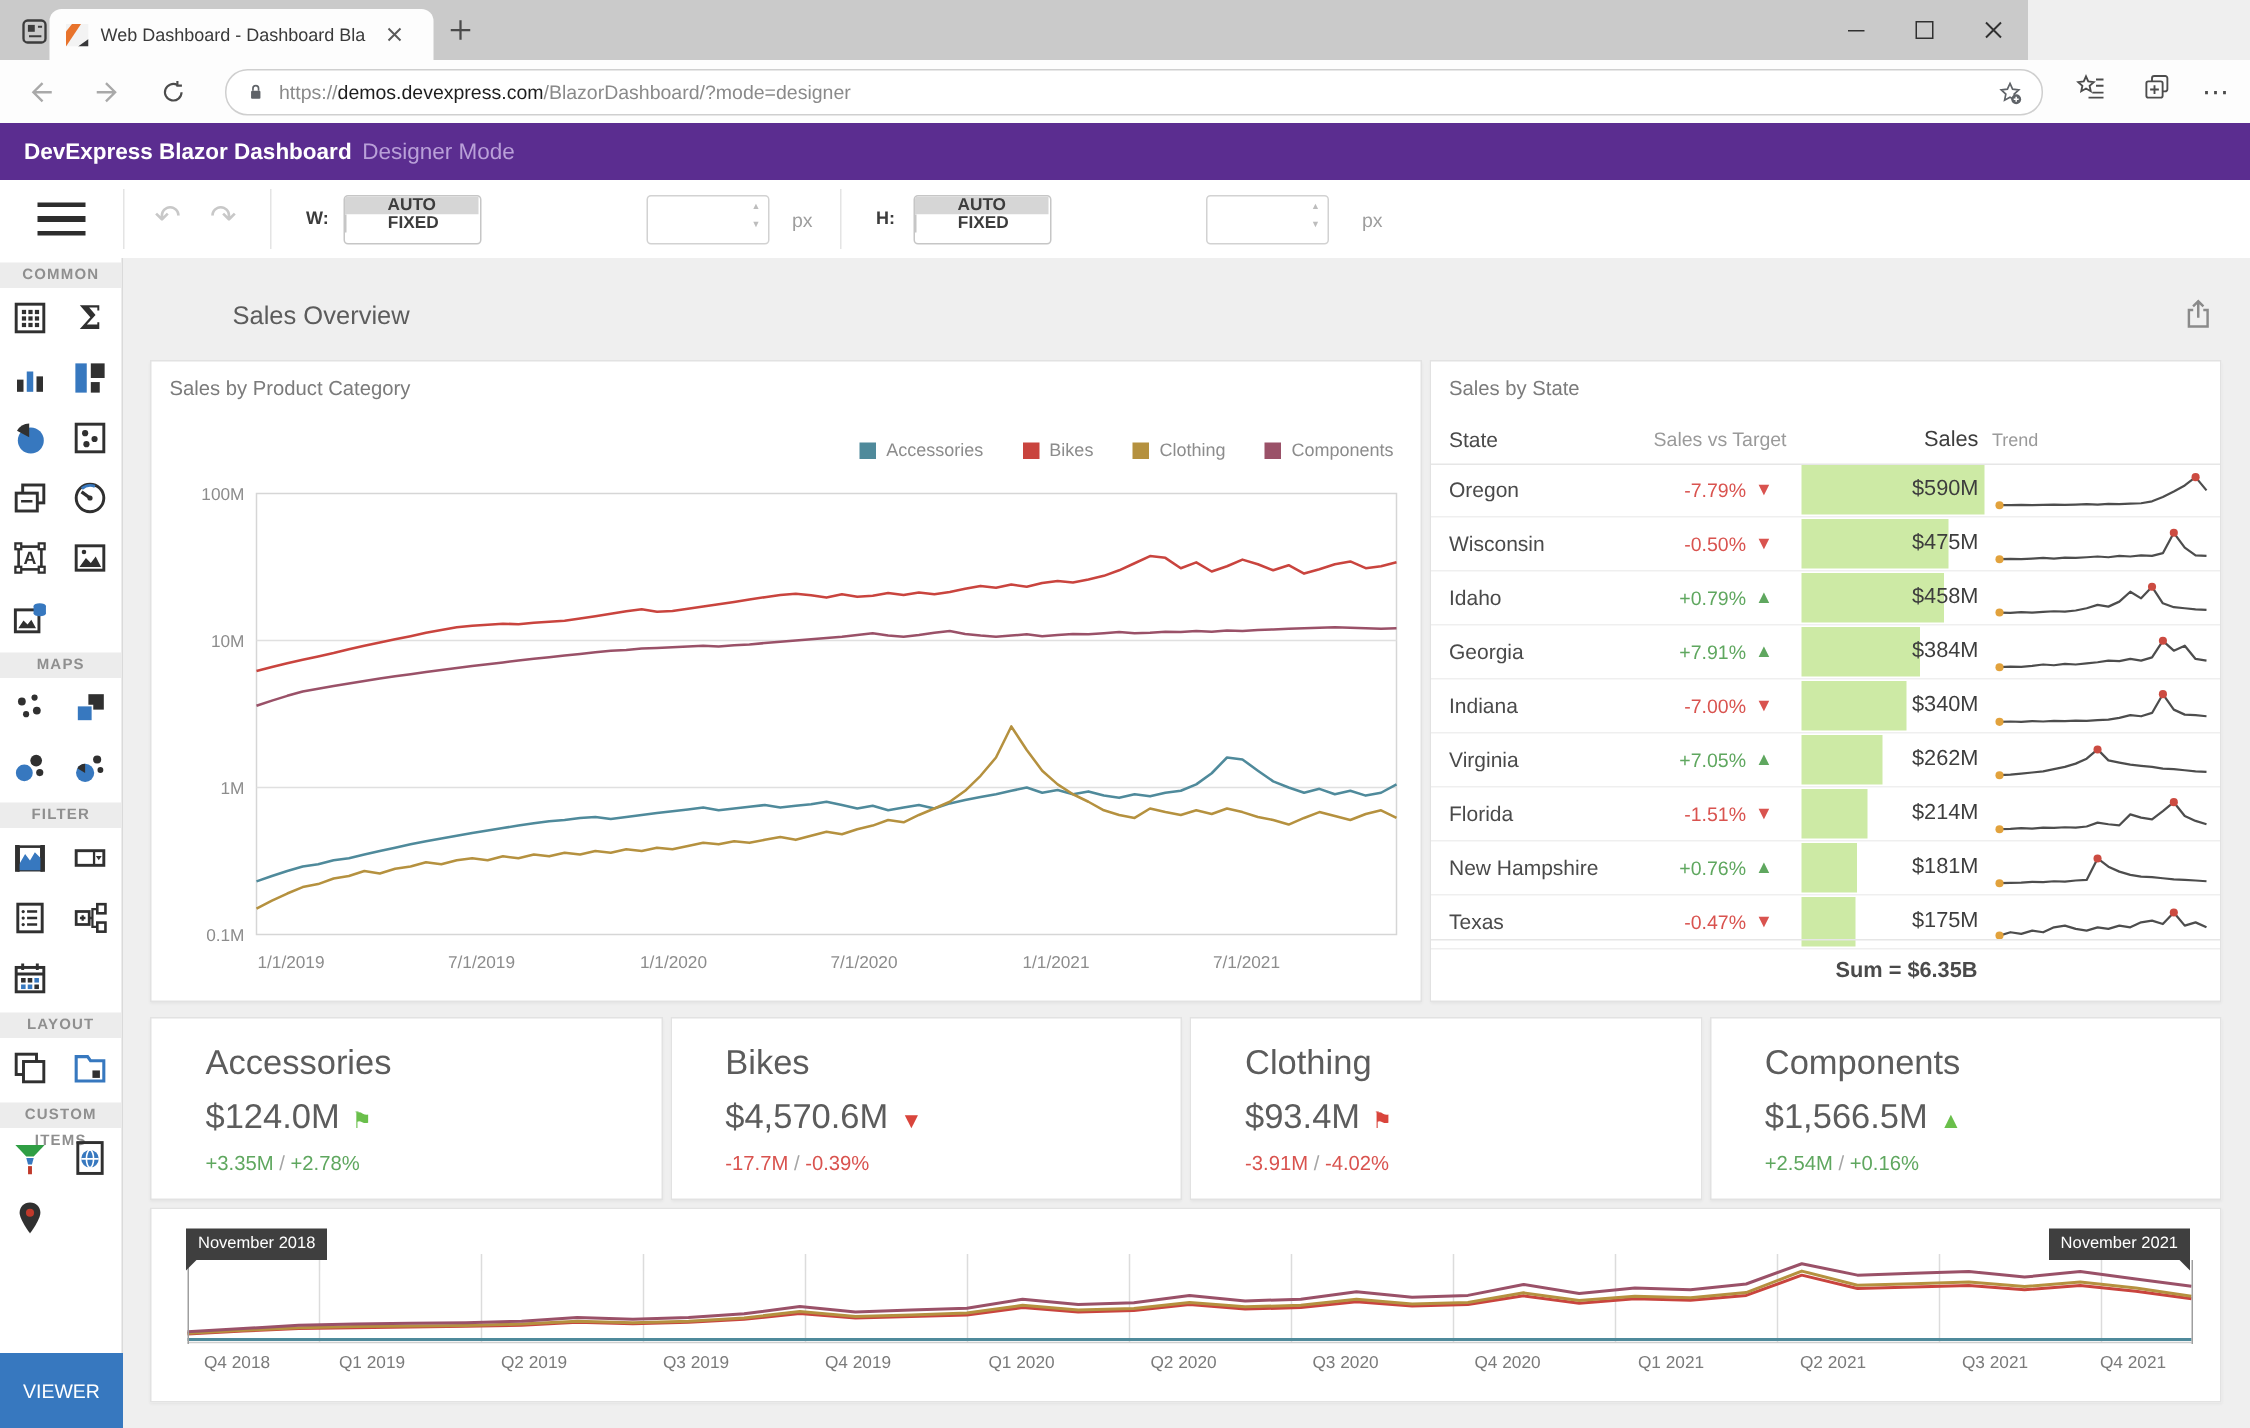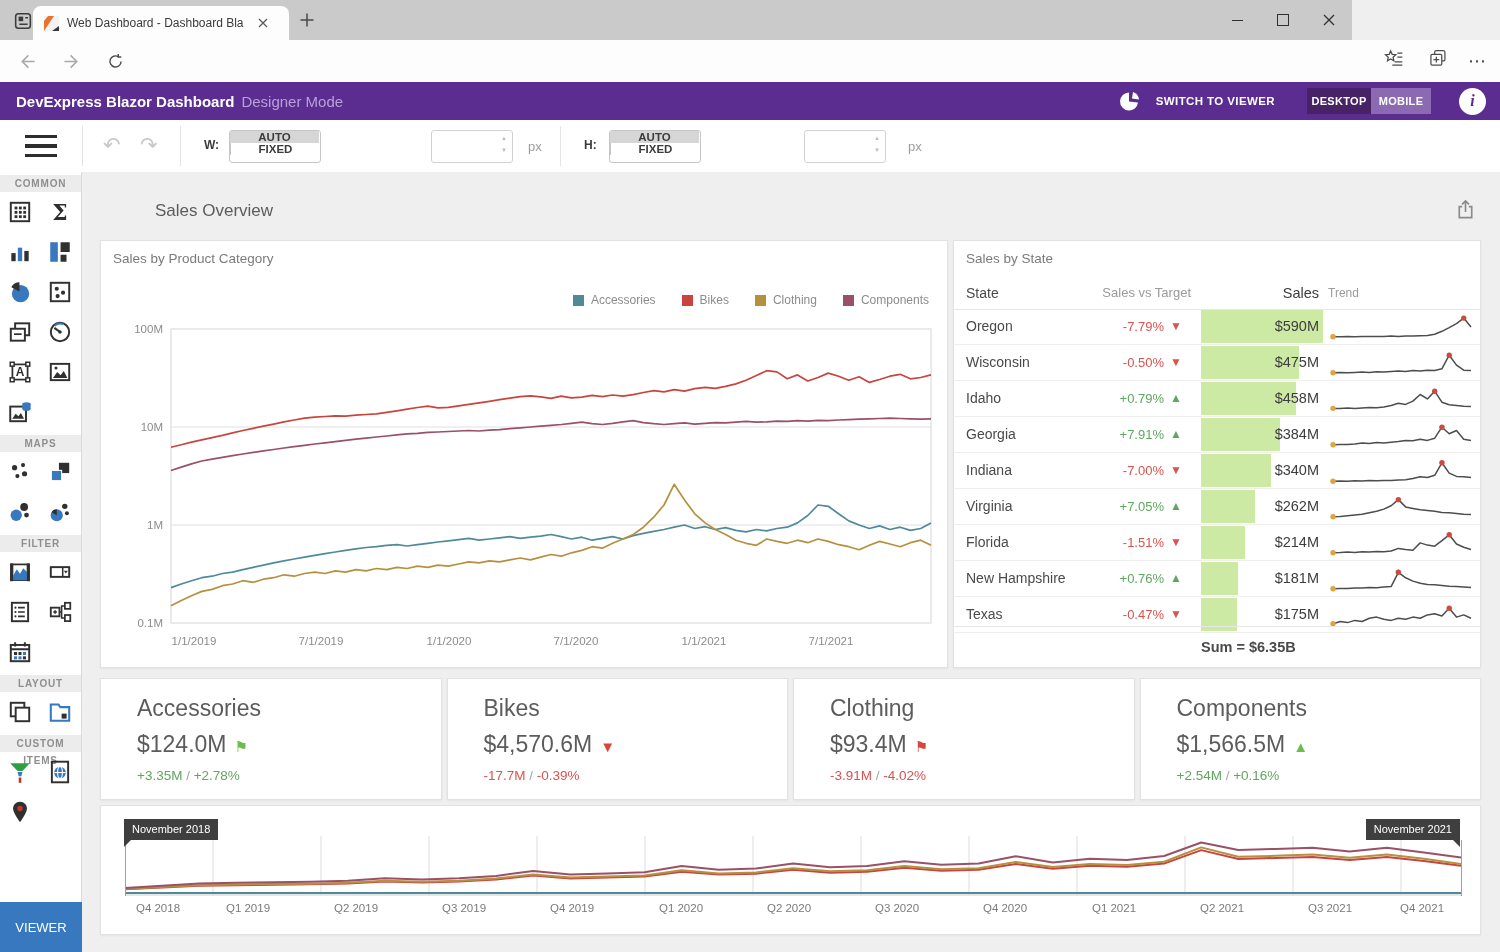--- a/index.html
+++ b/index.html
@@ -70,21 +70,21 @@
   .trow{position:relative;height:35px;border-bottom:1px solid #efefef;}
   .tbody{position:absolute;left:0;top:68px;width:100%;}
   .cell-state{position:absolute;left:12px;top:0;line-height:35px;font-size:14px;color:#4a4a4a;}
   .cell-pct{position:absolute;left:100px;width:110px;top:0;line-height:35px;font-size:13px;text-align:right;}
   .cell-tri{position:absolute;left:216px;top:0;line-height:35px;font-size:12px;}
   .greenbar{position:absolute;left:247px;top:1px;bottom:1px;background:#cdeaa5;}
   .cell-sales{position:absolute;left:265px;width:100px;top:0;line-height:35px;font-size:14.5px;color:#3d3d3d;text-align:right;}
   .cell-trend{position:absolute;left:374px;top:3px;}
   .pos{color:#5fa75f;} .neg{color:#d9534f;}
   .tfoot{position:absolute;left:0;bottom:0;width:100%;height:40px;border-top:1px solid #e6e6e6;}
-  .sumlbl{position:absolute;left:247px;width:140px;text-align:left;line-height:40px;font-size:14.5px;font-weight:bold;color:#4a4a4a;}
+  .sumlbl{position:absolute;left:247px;width:140px;text-align:center;line-height:40px;font-size:14.5px;font-weight:bold;color:#4a4a4a;}
   
   .kpirow{position:absolute;left:18px;top:506px;width:1381px;height:122px;display:flex;gap:5px;}
   .kpi{flex:1;background:#fff;border:1px solid #e2e2e2;box-shadow:0 1px 2px rgba(0,0,0,.05);position:relative;box-sizing:border-box;}
   .kpi .t{position:absolute;left:36px;top:16px;font-size:23px;color:#5c5c5c;}
   .kpi .v{position:absolute;left:36px;top:52px;font-size:23px;color:#5c5c5c;}
   .kpi .ind{font-size:15px;margin-left:8px;}
   .kpi .d{position:absolute;left:36px;top:89px;font-size:13.5px;}
   .kpi .slash{color:#a5a5a5;}
   
   #selCard{left:18px;top:633px;width:1381px;height:130px;}
@@ -152,20 +152,36 @@
       <svg viewBox="0 0 24 24" width="21" height="21">
           <path d="M11,5 L18,12 L11,19 M18,12 H4" fill="none" stroke="#a9a9a9" stroke-width="1.8"></path>
         </svg>
     </div>
     <div class="navbtn" style="left:102px;">
       <svg viewBox="0 0 24 24" width="19" height="19">
           <path d="M19,12 A7,7 0 1 1 15.5,5.9" fill="none" stroke="#4c4c4c" stroke-width="1.8"></path>
           <path d="M15.5,2.6 L15.5,6.4 L19.3,6.4" fill="none" stroke="#4c4c4c" stroke-width="1.8"></path>
         </svg>
     </div>
+    <div class="urlfield">
+      <span style="margin-left:12px;">
+        <svg viewBox="0 0 24 24" width="15" height="15">
+            <rect x="7" y="10.5" width="10" height="8.5" rx="1.2" fill="#5f6368"></rect>
+            <path d="M9,10.5 V8 a3,3 0 0 1 6,0 V10.5" fill="none" stroke="#5f6368" stroke-width="1.8"></path>
+          </svg>
+      </span>
+      <span class="urltext"><span class="dim">https://</span><span class="host">demos.devexpress.com</span><span class="dim">/BlazorDashboard/?mode=designer</span></span>
+      <span style="margin-right:12px;">
+        <svg viewBox="0 0 24 24" width="18" height="18">
+            <path d="M12,3.5 L14.3,8.6 L19.8,9.2 L15.7,13 L16.8,18.4 L12,15.7 L7.2,18.4 L8.3,13 L4.2,9.2 L9.7,8.6 Z" fill="none" stroke="#5f6368" stroke-width="1.5"></path>
+            <circle cx="17.5" cy="17.5" r="4.4" fill="#5f6368"></circle>
+            <path d="M17.5,15.3 V19.7 M15.3,17.5 H19.7" stroke="#fff" stroke-width="1.3"></path>
+          </svg>
+      </span>
+    </div>
     <div class="chromeicons" style="right:96px;">
       <span>
         <svg viewBox="0 0 24 24" width="20" height="20">
             <path d="M8,3.5 L9.8,7.6 L14.2,8.1 L10.9,11.1 L11.8,15.4 L8,13.2 L4.2,15.4 L5.1,11.1 L1.8,8.1 L6.2,7.6 Z" fill="none" stroke="#4c4c4c" stroke-width="1.5"></path>
             <path d="M16,6 h6 M16,11 h6 M13,16.5 h9 M10,20.5 h12" stroke="#4c4c4c" stroke-width="1.5"></path>
           </svg>
       </span>
     </div>
     <div class="chromeicons" style="right:52px;">
       <span>
@@ -177,34 +193,20 @@
       </span>
     </div>
     <div class="chromeicons" style="right:14px;">
       <span class="ellips">⋯</span>
     </div>
   </div>
 
   <div class="appbar">
     <span class="brand">DevExpress Blazor Dashboard</span>
     <span class="mode">Designer Mode</span>
-    <div class="appbar-right">
-      <span>
-        <svg viewBox="0 0 24 24" width="24" height="24">
-            <path d="M11,12.5 L11,3.5 A9,9 0 1 0 20,13.5 Z" fill="#fff"></path>
-            <path d="M14,9.5 L15,3 A9,9 0 0 1 21,10.5 Z" fill="#fff"></path>
-          </svg>
-      </span>
-      <span class="switchlbl">SWITCH TO VIEWER</span>
-      <div style="display:flex;margin-left:18px;">
-        <div class="pillbtn pill-desktop">DESKTOP</div>
-        <div class="pillbtn pill-mobile">MOBILE</div>
-      </div>
-      <div class="infobtn">i</div>
-    </div>
   </div>
 
   <div class="dtoolbar">
     <div class="hamburger">
         <i></i>
         <i></i>
         <i></i>
       </div>
     <div class="tdiv" style="left:82px;"></div>
     <span class="histbtn" style="left:103px;">↶</span>

